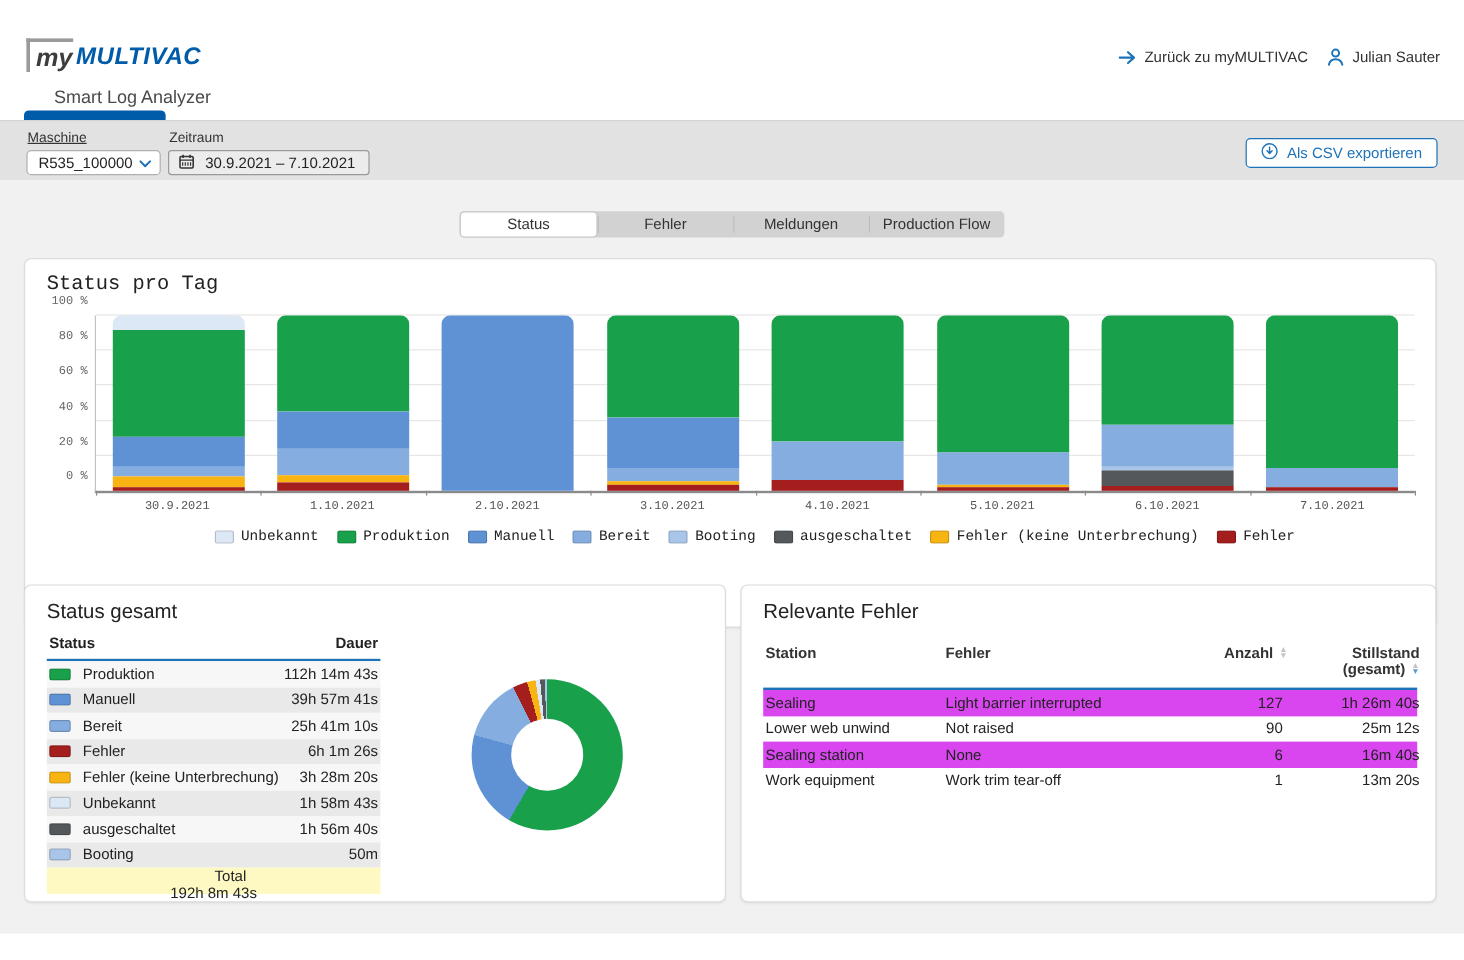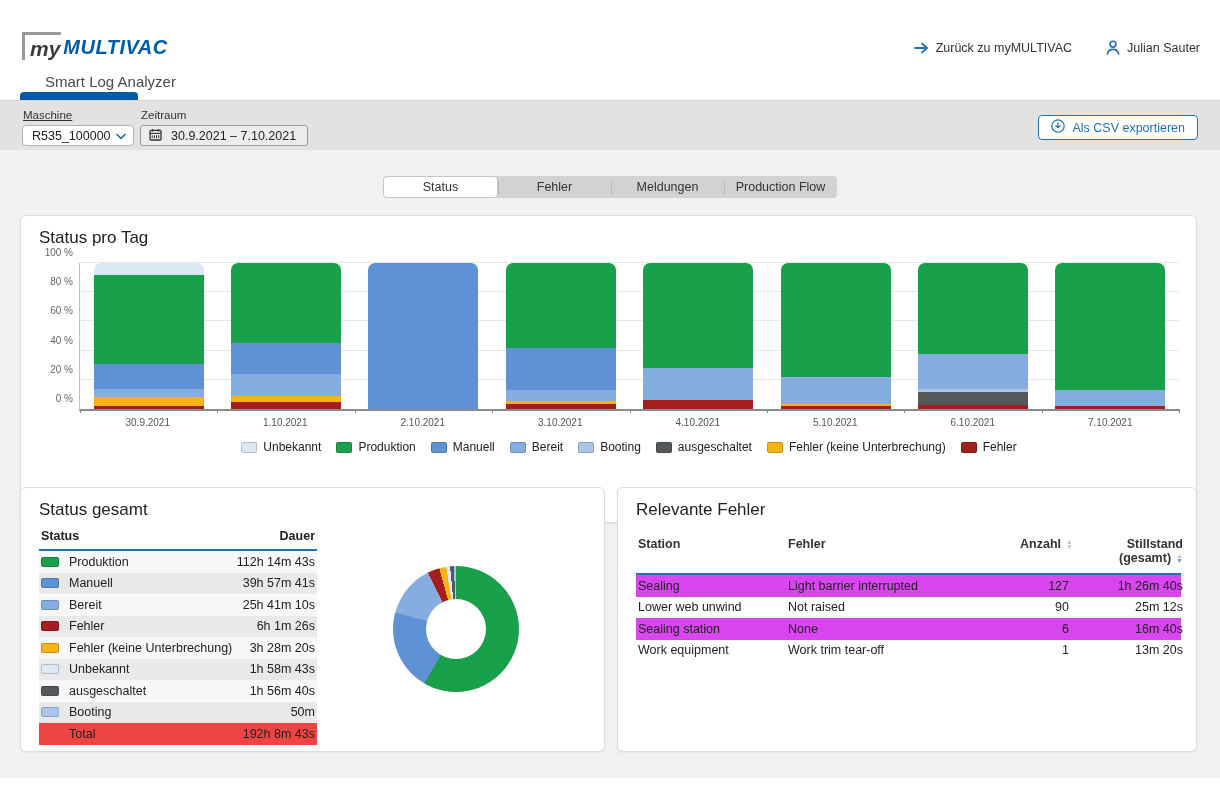--- a/index.html
+++ b/index.html
@@ -6,21 +6,21 @@
   html,body { width:1220px; height:800px; }
   body { font-family:"Liberation Sans", sans-serif; background:#fff; overflow:hidden; color:#222; }
 
   
   .header { position:relative; height:100px; background:#fff; }
   .logo { position:absolute; left:22px; top:32px; display:flex; align-items:center; cursor:default; }
   .logo-my { border-left:3px solid #9a9a9a; border-top:3px solid #9a9a9a; padding:3px 1px 0 5px; font-style:italic; font-weight:bold; color:#3d3d3d; font-size:21px; line-height:22px; }
   .logo-brand { color:#005ca9; font-weight:bold; font-style:italic; font-size:20px; letter-spacing:0.5px; margin-left:2px; margin-top:3px; }
   .app-tab { position:absolute; left:21px; top:73px; font-size:15px; color:#4a4a4a;margin-left:24px; }
   .app-tab-underline { position:absolute; left:20px; top:92px; width:118px; height:8px; background:#005ca9; border-radius:4px 4px 0 0; }
-  .header-links { position:absolute; right:20px; top:40px; display:flex; gap:34px; align-items:center; }
+  .header-links { position:absolute; right:20px; top:40px; display:flex; gap:16px; align-items:center; }
   .header-link { display:flex; align-items:center; gap:7px; font-size:12.5px; color:#333; cursor:pointer; }
   .header-link svg { display:block; }
 
   
   .filter-bar { position:relative; height:50px; background:#e2e2e2; border-top:1px solid #d5d5d5; }
   .filter-label { position:absolute; top:8px; font-size:11.5px; color:#333; }
   #machine-label { left:23px;text-decoration:underline; }
   #period-label  { left:141px; }
   .machine-select { position:absolute; left:22px; top:24px; width:112px; height:21px; background:#fff; border:1px solid #b0b0b0; border-radius:4px; display:flex; align-items:center; justify-content:space-between; padding:0 7px 0 9px; font-size:12.5px; color:#222; cursor:pointer; }
   .period-field { position:absolute; left:140px; top:24px; width:168px; height:21px; background:#ececec; border:1px solid #9a9a9a; border-radius:3px; display:flex; align-items:center; gap:9px; padding:0 8px; font-size:12.5px; color:#222; cursor:pointer; }
@@ -28,21 +28,21 @@
 
   
   .main { position:relative; height:628px; background:#f1f1f1; }
   .tabs { position:absolute; left:383px; top:26px; width:454px; height:22px; background:#d2d2d2; border-radius:4px; display:flex; align-items:stretch; }
   .tab { flex:1; position:relative; display:flex; align-items:center; justify-content:center; font-size:12.5px; color:#333; cursor:pointer; }
   .tab.sep::before { content:""; position:absolute; left:0; top:4px; bottom:4px; width:1px; background:#bcbcbc; }
   .tab.active { background:#fff; border:1px solid #c6c6c6; border-radius:4px; }
   .tab.active::before { display:none; }
 
   .card { position:absolute; background:#fff; border:1px solid #dcdcdc; border-radius:6px; box-shadow:0 1px 2px rgba(0,0,0,0.06); }
-  #card-status-day   { left:20px;  top:65px;  width:1177px; height:308px; }
+  #card-status-day   { left:20px;  top:65px;  width:1177px; height:308px;font-family:Liberation Mono, monospace; }
   #card-status-total { left:20px;  top:337px; width:585px;  height:265px; }
   #card-errors       { left:617px; top:337px; width:580px;  height:265px; }
   .card-title { position:absolute; left:18px; top:12px; font-size:17px; color:#222; }
 
   
   .plot-wrap { position:absolute; left:58px; top:47px; width:1100px; }
   .plot { position:relative; height:148px; border-left:1px solid #c2c2c2; border-bottom:2px solid #8a8a8a; }
   .gridline { position:absolute; left:0; right:0; height:1px; background:#e7e7e7; }
   .y-label { position:absolute; right:100%; margin-right:7px; width:40px; text-align:right; font-size:10px; color:#666; transform:translateY(-50%); white-space:nowrap; }
   .bar-groups { position:absolute; left:0; right:0; top:0; bottom:0; display:flex; }
@@ -58,21 +58,21 @@
 
   
   .status-table { position:absolute; left:18px; top:36px; width:278px; font-size:12.5px; }
   .status-table-header { display:flex; justify-content:space-between; font-weight:bold; padding:5px 2px 6px 2px; border-bottom:2px solid #1d72b8; color:#222; }
   .status-row { display:flex; align-items:center; height:21.5px; padding:0 2px; }
   .status-row .swatch { width:18px; height:10px; margin-right:10px; flex:0 0 auto; }
   .status-row-label { flex:1; }
   .status-row-value { text-align:right; white-space:nowrap; }
   .status-row.odd  { background:#f7f7f7; }
   .status-row.even { background:#e9e9e9; }
-  .status-row.total { background:#ef4444; }
+  .status-row.total { background:#fef9c3;flex-direction:column; }
   .status-row.total .status-row-label { margin-left:28px; }
 
   
   .donut { position:absolute; left:372px; top:78px; width:126px; height:126px; border-radius:50%; }
   .donut::after { content:""; position:absolute; left:33px; top:33px; width:60px; height:60px; background:#fff; border-radius:50%; }
 
   
   .errors-table { position:absolute; left:18px; top:42px; width:545px; font-size:12.5px; }
   .errors-header { display:grid; grid-template-columns:150px 195px 90px 110px; font-weight:bold; color:#333; padding:7px 2px 8px 2px; border-bottom:2px solid #1d72b8; }
   .errors-row { display:grid; grid-template-columns:150px 195px 90px 110px; align-items:center; height:21.5px; padding:0 2px; }

